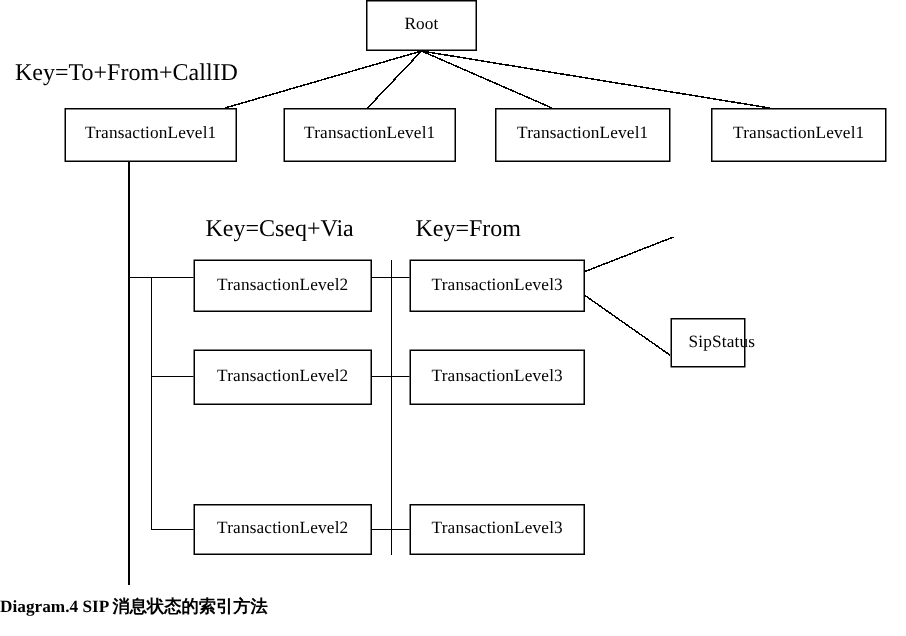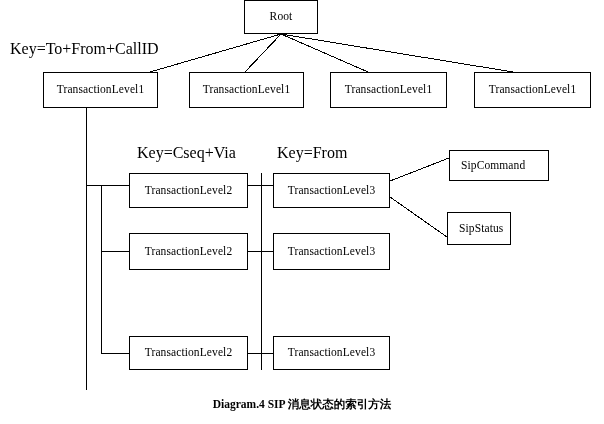--- a/index.html
+++ b/index.html
@@ -50,21 +50,20 @@
     font-size: 16px;
     color: #000000;
     white-space: nowrap;
     line-height: 1;
   }
   #caption {
     position: absolute;
     left: 0;
     top: 397px;
     width: 604px;
-    text-align: center;
     font-family: "Liberation Serif", "DejaVu Serif", serif;
     font-size: 11.5px;
     font-weight: bold;
     color: #000000;
     white-space: nowrap;
   }
 </style>
 </head>
 <body>
 
@@ -134,22 +133,19 @@
   <div class="node" style="left:273px; top:173px; width:117px; height:35px;">
     <span>TransactionLevel3</span>
   </div>
   <div class="node" style="left:273px; top:233px; width:117px; height:37px;">
     <span>TransactionLevel3</span>
   </div>
   <div class="node" style="left:273px; top:336px; width:117px; height:34px;">
     <span>TransactionLevel3</span>
   </div>
 
-  <div class="node left-align" style="left:449px; top:150px; width:100px; height:31px;">
-    <span>SipCommand</span>
-  </div>
-  <div class="node left-align" style="left:447px; top:212px; width:64px; height:33px;">
+  <div class="node left-align" style="left:447px; top:212px; width:50px; height:33px;">
     <span>SipStatus</span>
   </div>
 
   <div id="caption">Diagram.4 SIP 消息状态的索引方法</div>
 
 </div>
 
 </body></html>

